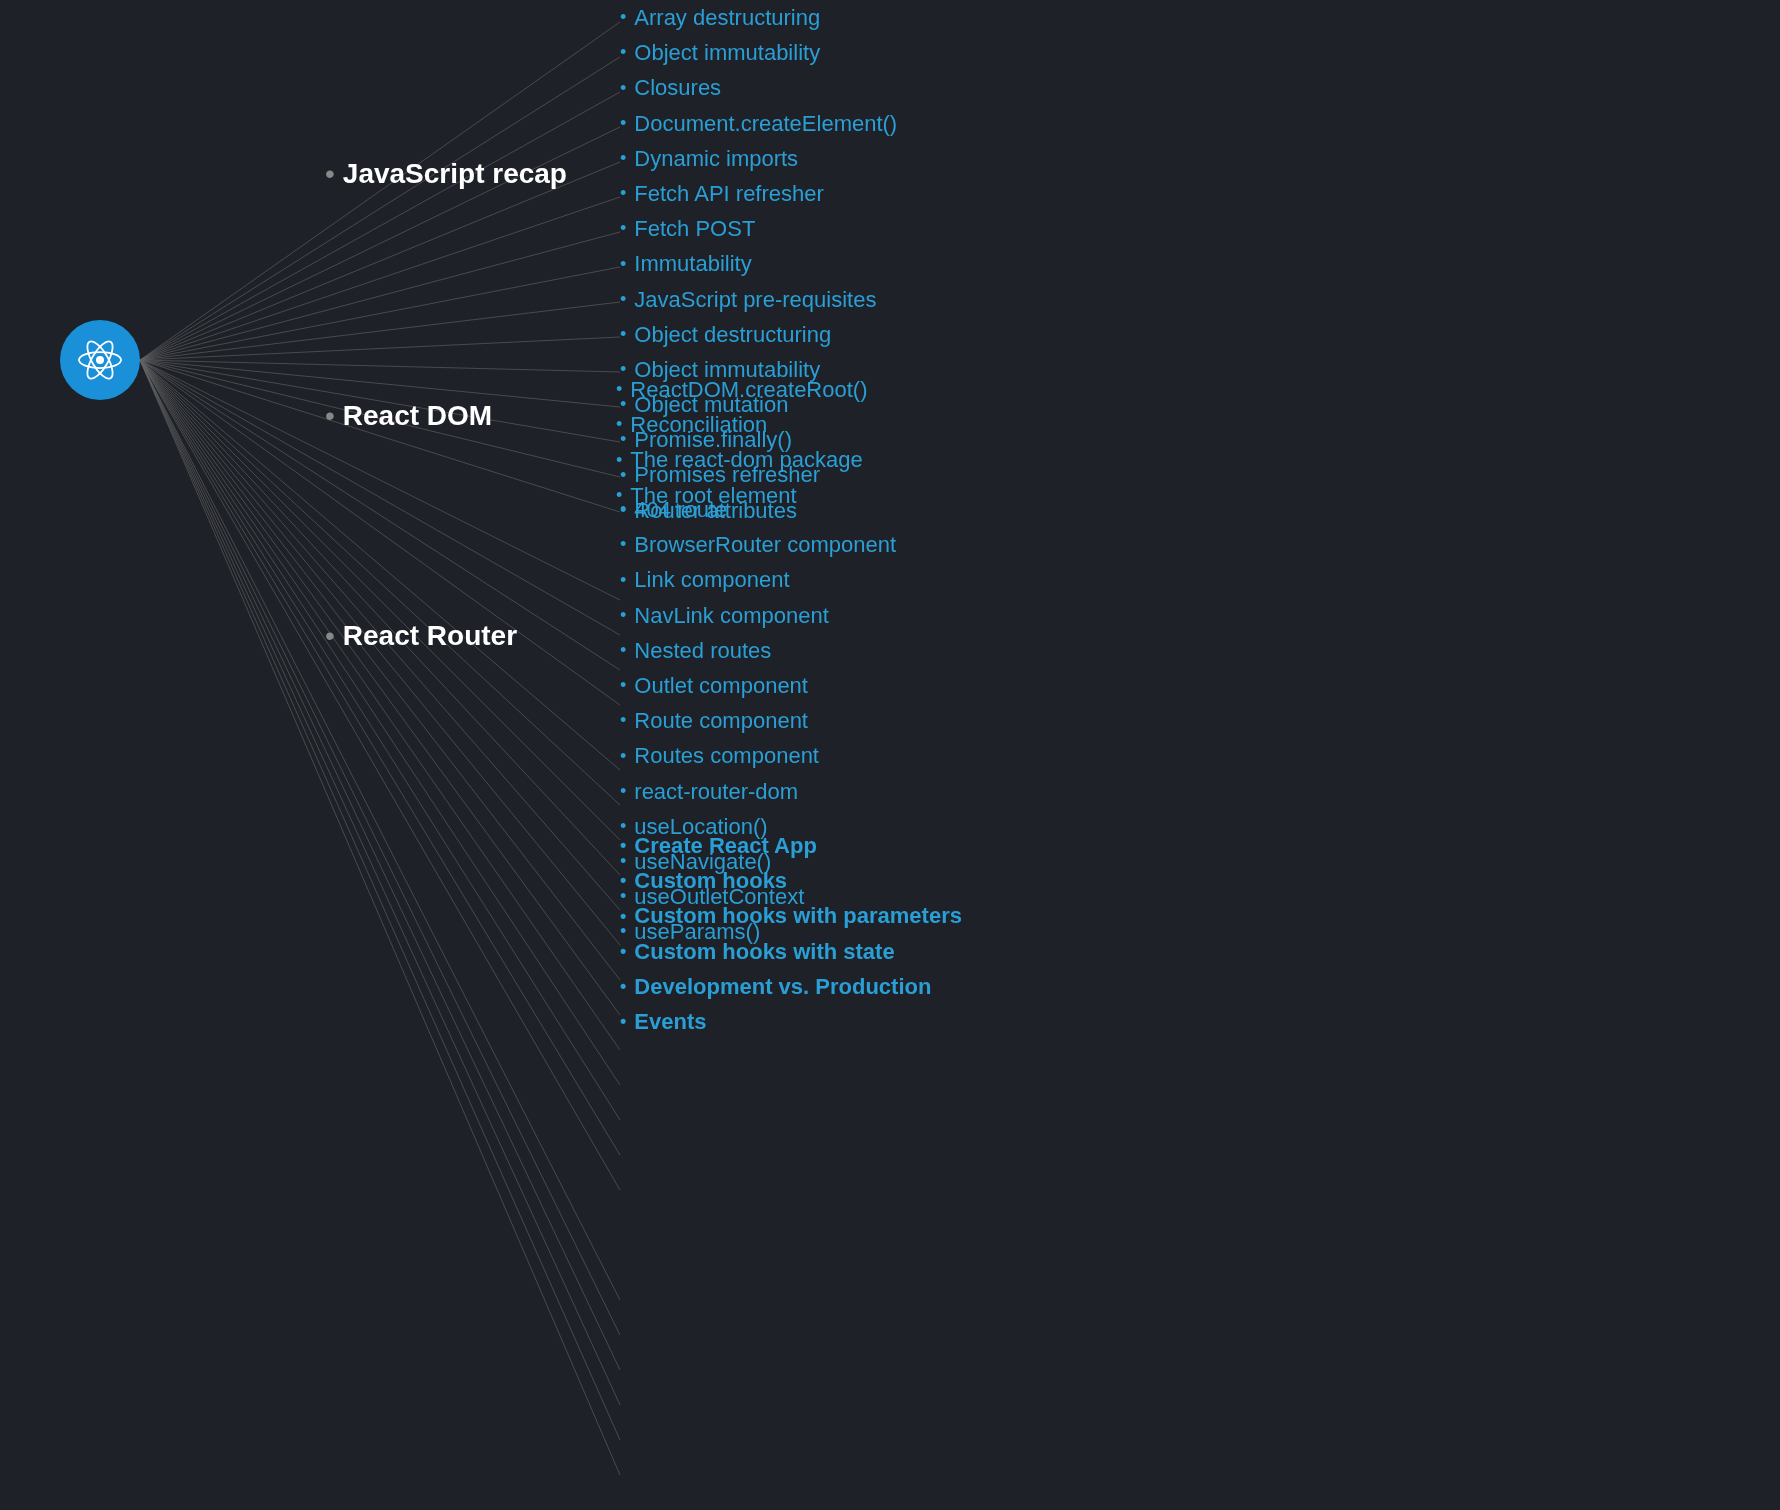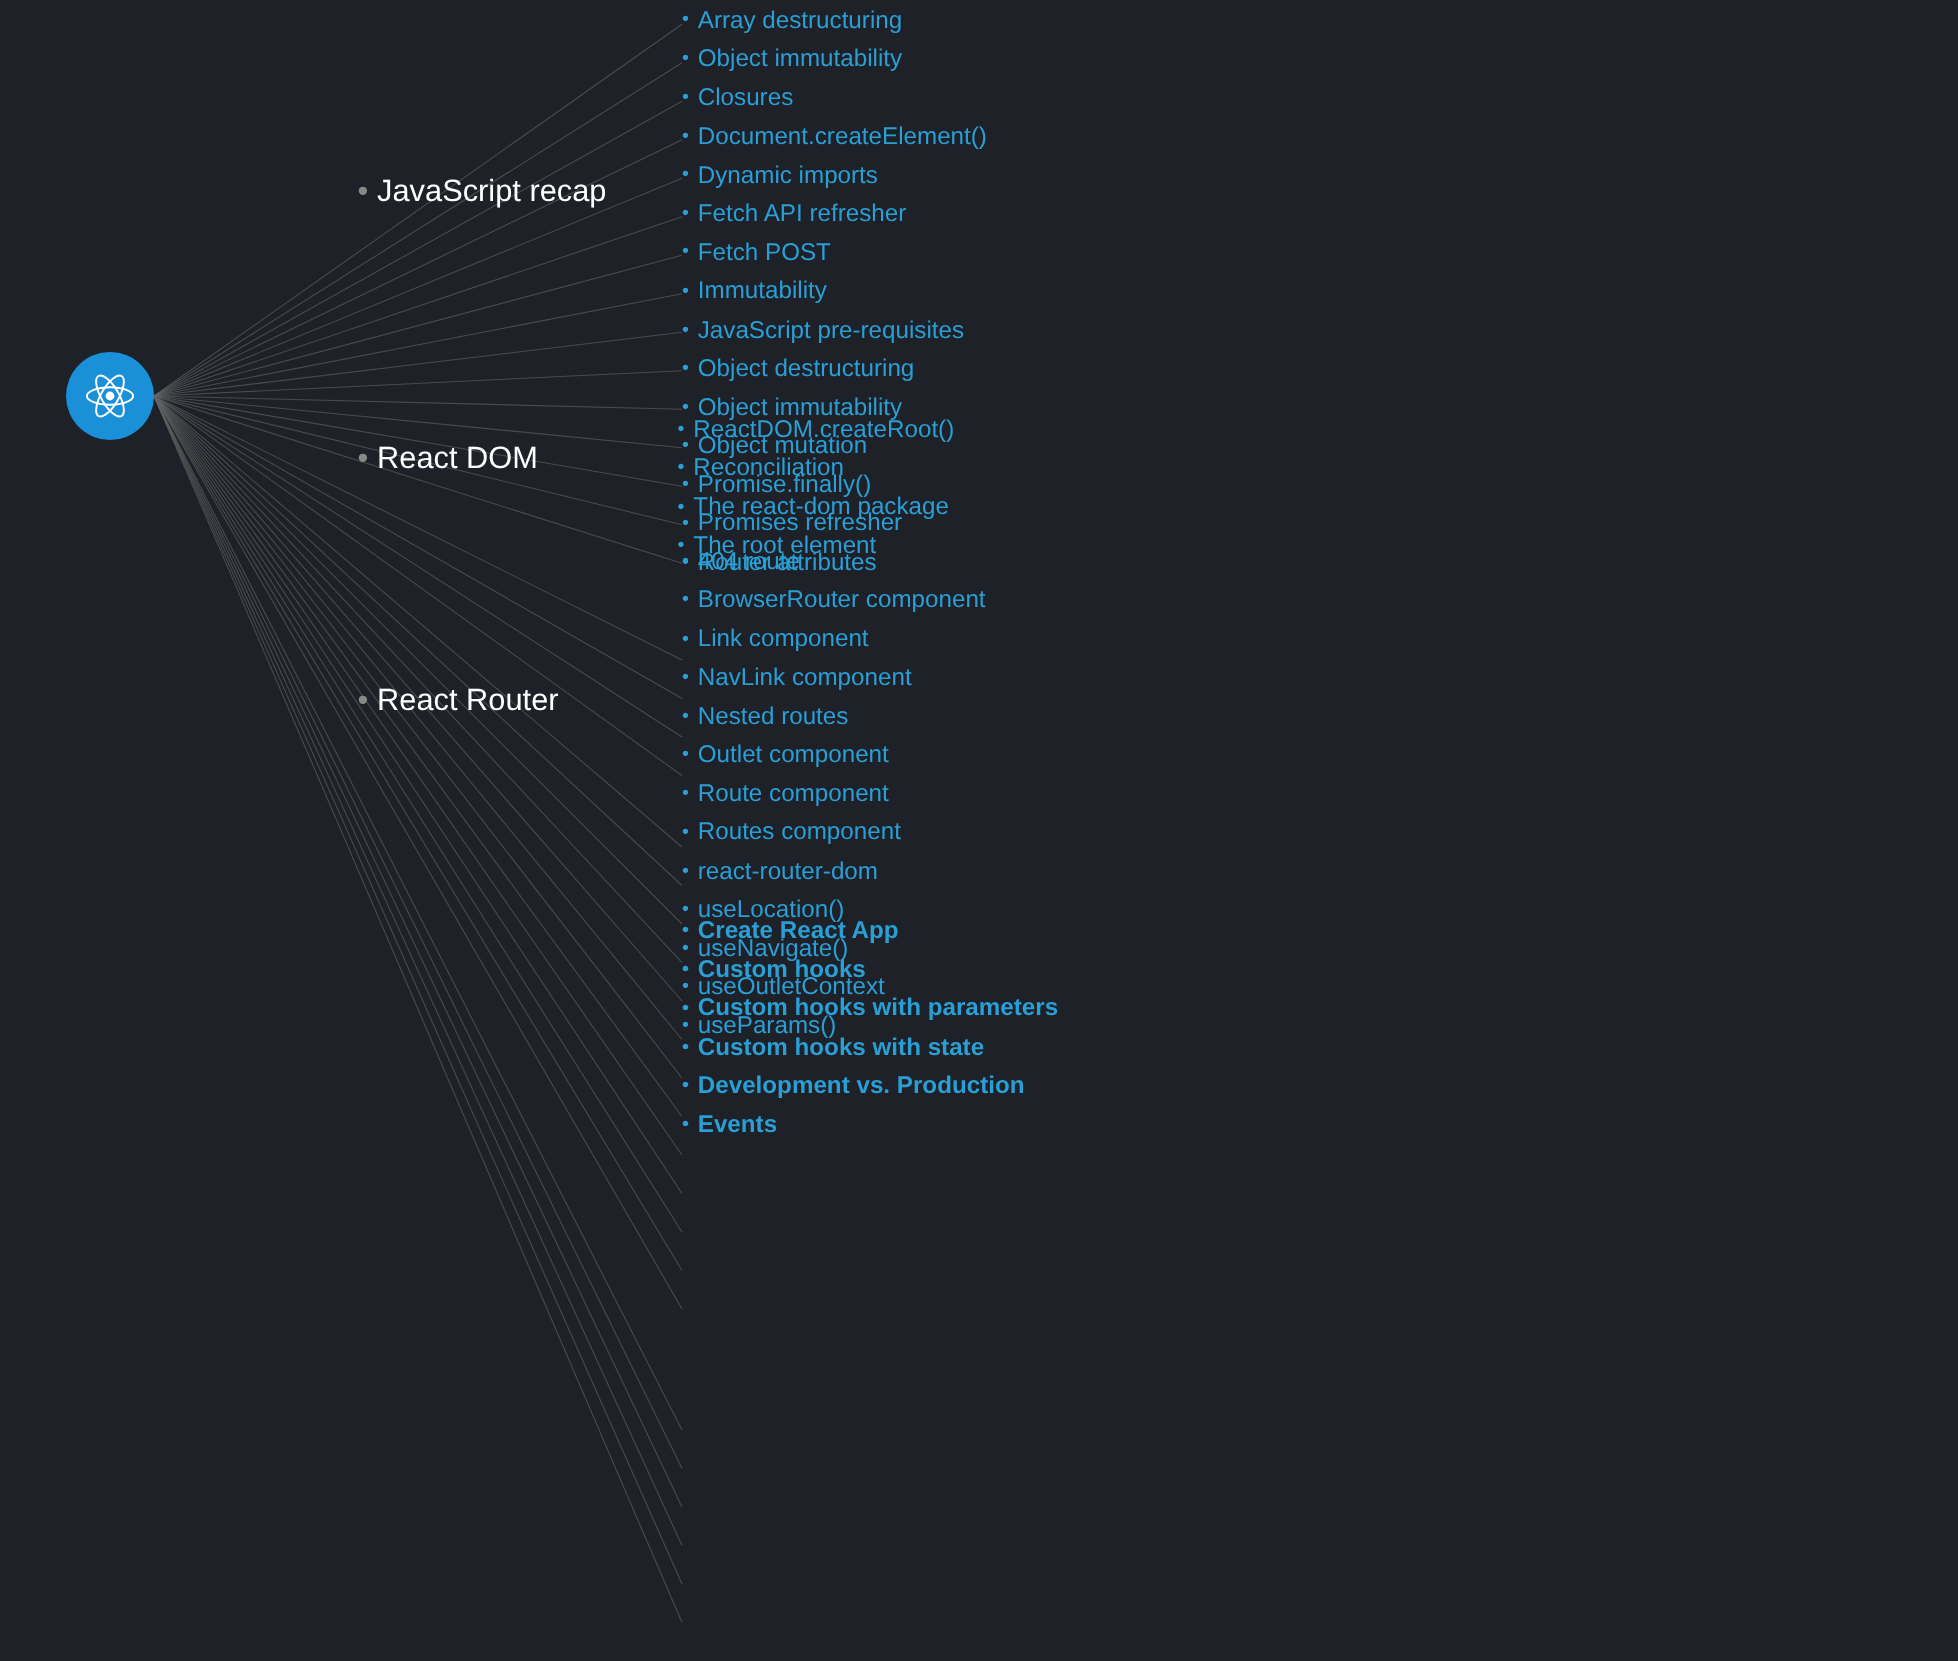--- a/index.html
+++ b/index.html
@@ -45,21 +45,21 @@
     .react-icon svg {
       width: 50px;
       height: 50px;
     }
 
     .section-label {
       position: absolute;
       z-index: 10;
       color: #ffffff;
       font-size: 28px;
-      font-weight: 400;
+      font-weight: 700;
       white-space: nowrap;
     }
 
     .section-label::before {
       content: '•';
       margin-right: 8px;
       color: #888;
       font-weight: normal;
     }
 

